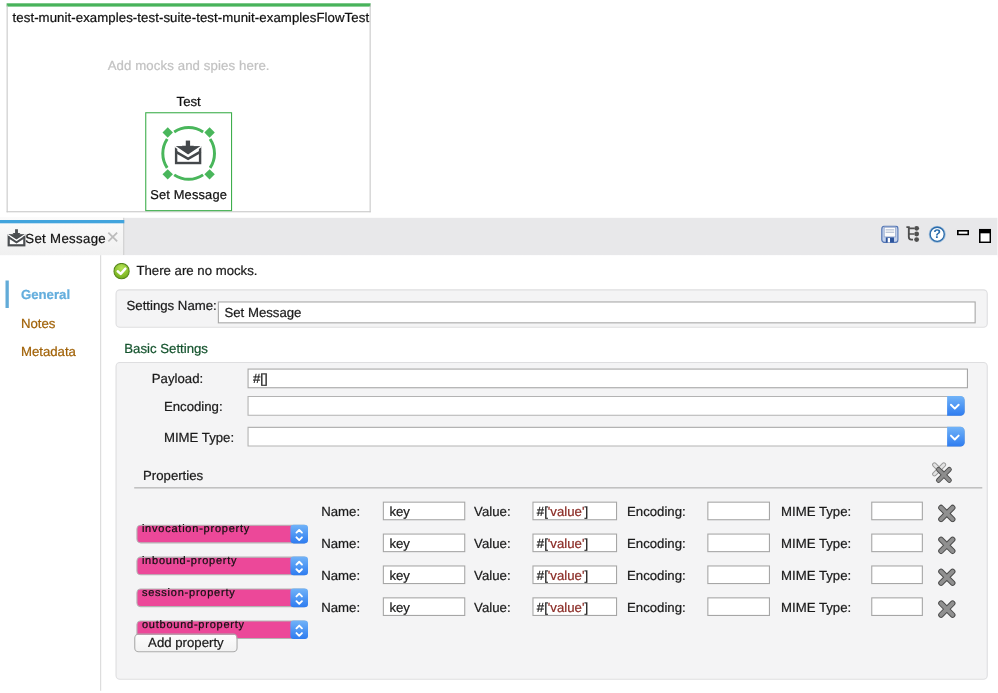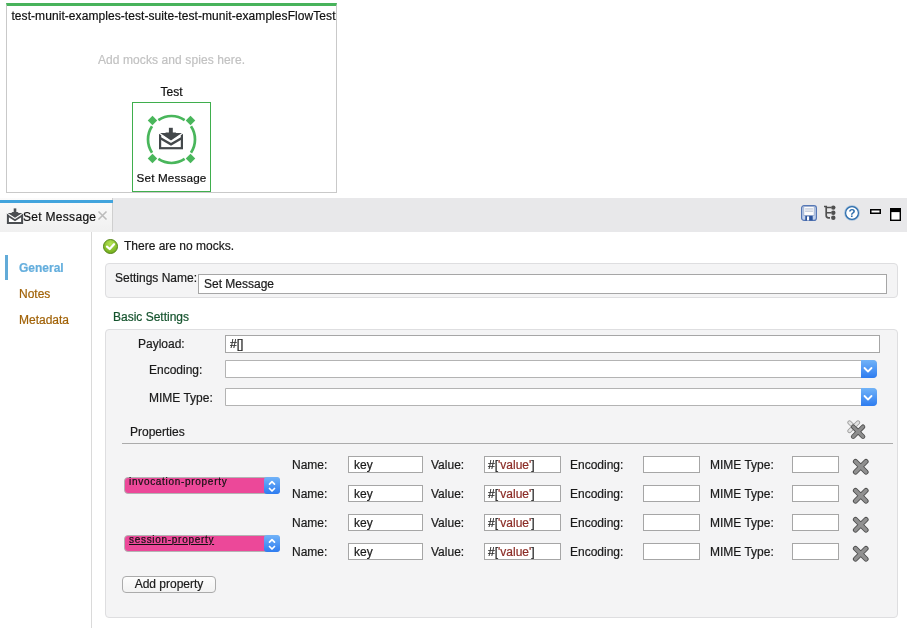--- a/index.html
+++ b/index.html
@@ -175,51 +175,65 @@
   <div class="lbl" style="left:431px; top:458px;">Value:</div>
   <div class="inp" style="left:484px; top:456px; width:77px; height:17px; padding-left:3px; line-height:16px;">#[<span class="red">'value'</span>]</div>
   <div class="lbl" style="left:570px; top:458px;">Encoding:</div>
   <input class="inp" style="left: 643px; top: 456px; width: 57px; height: 17px;">
   <div class="lbl" style="left:710px; top:458px;">MIME Type:</div>
   <input class="inp" style="left: 792px; top: 456px; width: 47px; height: 17px;">
   <svg class="xicon" style="left:852px; top:458px;" width="18" height="17" viewBox="0 0 18 17">
     <path d="M3.5,3.5 L14,14 M14,3.5 L3.5,14" stroke="#4c4c4c" stroke-width="5.2" stroke-linecap="round"></path>
     <path d="M3.5,3.5 L14,14 M14,3.5 L3.5,14" stroke="#909090" stroke-width="3.4" stroke-linecap="round"></path>
   </svg>
+  <div class="combo" style="left:124px; top:487px; width:156px; height:17px;">
+    <span style="position:absolute; left:4px; top:-2px;">inbound-property</span>
+    <div class="selbtn" style="height:17px; border-radius:3px;"></div>
+    <svg class="abs" style="right:0px; top:1px;" width="14" height="15" viewBox="0 0 14 15">
+      <path d="M4.5,5.2 L7,2.7 L9.5,5.2 M4.5,9.5 L7,12 L9.5,9.5" fill="none" stroke="#fff" stroke-width="1.7" stroke-linecap="round" stroke-linejoin="round"></path>
+    </svg>
+  </div>
   <div class="lbl" style="left:292px; top:487px;">Name:</div>
   <input class="inp" style="left: 348px; top: 485px; width: 75px; height: 17px; padding-left: 5px;" value="key">
   <div class="lbl" style="left:431px; top:487px;">Value:</div>
   <div class="inp" style="left:484px; top:485px; width:77px; height:17px; padding-left:3px; line-height:16px;">#[<span class="red">'value'</span>]</div>
   <div class="lbl" style="left:570px; top:487px;">Encoding:</div>
   <input class="inp" style="left: 643px; top: 485px; width: 57px; height: 17px;">
   <div class="lbl" style="left:710px; top:487px;">MIME Type:</div>
   <input class="inp" style="left: 792px; top: 485px; width: 47px; height: 17px;">
   <svg class="xicon" style="left:852px; top:487px;" width="18" height="17" viewBox="0 0 18 17">
     <path d="M3.5,3.5 L14,14 M14,3.5 L3.5,14" stroke="#4c4c4c" stroke-width="5.2" stroke-linecap="round"></path>
     <path d="M3.5,3.5 L14,14 M14,3.5 L3.5,14" stroke="#909090" stroke-width="3.4" stroke-linecap="round"></path>
   </svg>
   <div class="combo" style="left:124px; top:516px; width:156px; height:17px;">
-    <span style="position:absolute; left:4px; top:-2px;text-decoration:underline;">session-property</span>
+    <span style="position:absolute; left:4px; top:-2px;">session-property</span>
     <div class="selbtn" style="height:17px; border-radius:3px;"></div>
     <svg class="abs" style="right:0px; top:1px;" width="14" height="15" viewBox="0 0 14 15">
       <path d="M4.5,5.2 L7,2.7 L9.5,5.2 M4.5,9.5 L7,12 L9.5,9.5" fill="none" stroke="#fff" stroke-width="1.7" stroke-linecap="round" stroke-linejoin="round"></path>
     </svg>
   </div>
   <div class="lbl" style="left:292px; top:516px;">Name:</div>
   <input class="inp" style="left: 348px; top: 514px; width: 75px; height: 17px; padding-left: 5px;" value="key">
   <div class="lbl" style="left:431px; top:516px;">Value:</div>
   <div class="inp" style="left:484px; top:514px; width:77px; height:17px; padding-left:3px; line-height:16px;">#[<span class="red">'value'</span>]</div>
   <div class="lbl" style="left:570px; top:516px;">Encoding:</div>
   <input class="inp" style="left: 643px; top: 514px; width: 57px; height: 17px;">
   <div class="lbl" style="left:710px; top:516px;">MIME Type:</div>
   <input class="inp" style="left: 792px; top: 514px; width: 47px; height: 17px;">
   <svg class="xicon" style="left:852px; top:516px;" width="18" height="17" viewBox="0 0 18 17">
     <path d="M3.5,3.5 L14,14 M14,3.5 L3.5,14" stroke="#4c4c4c" stroke-width="5.2" stroke-linecap="round"></path>
     <path d="M3.5,3.5 L14,14 M14,3.5 L3.5,14" stroke="#909090" stroke-width="3.4" stroke-linecap="round"></path>
   </svg>
+  <div class="combo" style="left:124px; top:545px; width:156px; height:17px;">
+    <span style="position:absolute; left:4px; top:-2px;">outbound-property</span>
+    <div class="selbtn" style="height:17px; border-radius:3px;"></div>
+    <svg class="abs" style="right:0px; top:1px;" width="14" height="15" viewBox="0 0 14 15">
+      <path d="M4.5,5.2 L7,2.7 L9.5,5.2 M4.5,9.5 L7,12 L9.5,9.5" fill="none" stroke="#fff" stroke-width="1.7" stroke-linecap="round" stroke-linejoin="round"></path>
+    </svg>
+  </div>
   <div class="lbl" style="left:292px; top:545px;">Name:</div>
   <input class="inp" style="left: 348px; top: 543px; width: 75px; height: 17px; padding-left: 5px;" value="key">
   <div class="lbl" style="left:431px; top:545px;">Value:</div>
   <div class="inp" style="left:484px; top:543px; width:77px; height:17px; padding-left:3px; line-height:16px;">#[<span class="red">'value'</span>]</div>
   <div class="lbl" style="left:570px; top:545px;">Encoding:</div>
   <input class="inp" style="left: 643px; top: 543px; width: 57px; height: 17px;">
   <div class="lbl" style="left:710px; top:545px;">MIME Type:</div>
   <input class="inp" style="left: 792px; top: 543px; width: 47px; height: 17px;">
   <svg class="xicon" style="left:852px; top:545px;" width="18" height="17" viewBox="0 0 18 17">
     <path d="M3.5,3.5 L14,14 M14,3.5 L3.5,14" stroke="#4c4c4c" stroke-width="5.2" stroke-linecap="round"></path>

